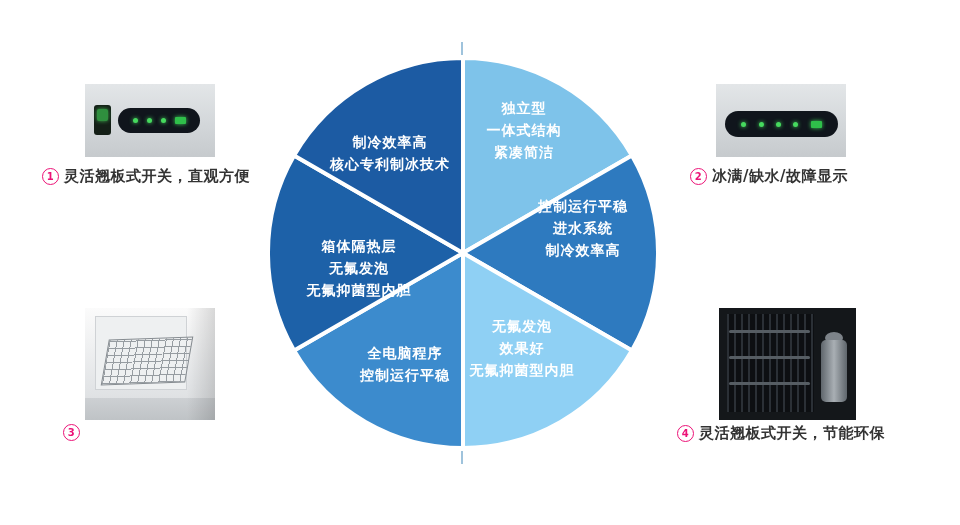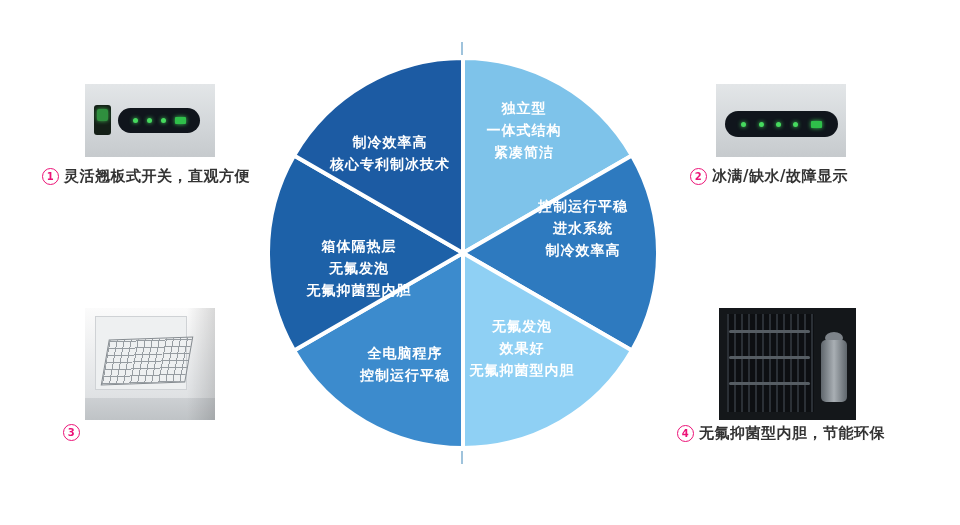--- a/index.html
+++ b/index.html
@@ -146,16 +146,16 @@
   <div class="photo photo4" style="left:719px;top:308px;width:137px;height:112px">
     <div class="fins"></div>
     <div class="pipe" style="top:22px"></div>
     <div class="pipe" style="top:48px"></div>
     <div class="pipe" style="top:74px"></div>
     <div class="canister-cap"></div>
     <div class="canister"></div>
   </div>
   <div class="caption" style="left:677px;top:424px">
     <span class="badge">4</span>
-    <span>无氟抑菌型内胆，节能环保</span>
+    <span>灵活翘板式开关，节能环保</span>
   </div>
 
 </div>
 
 </body></html>

